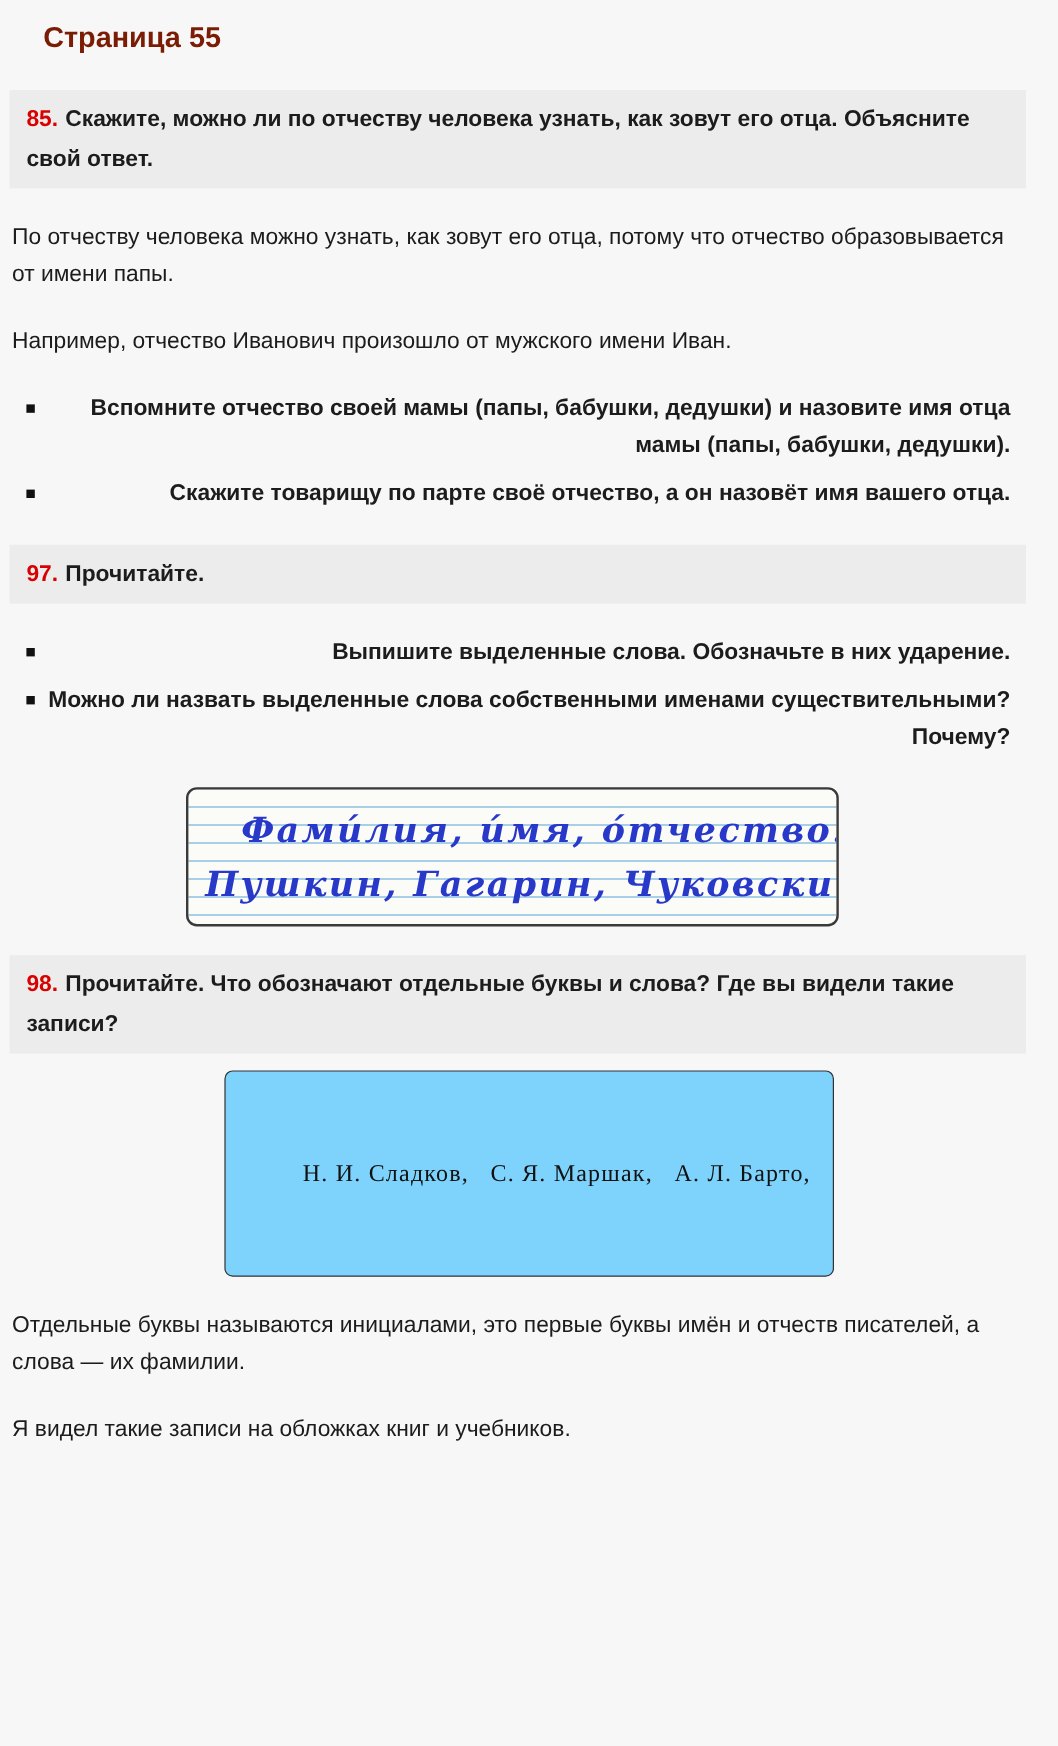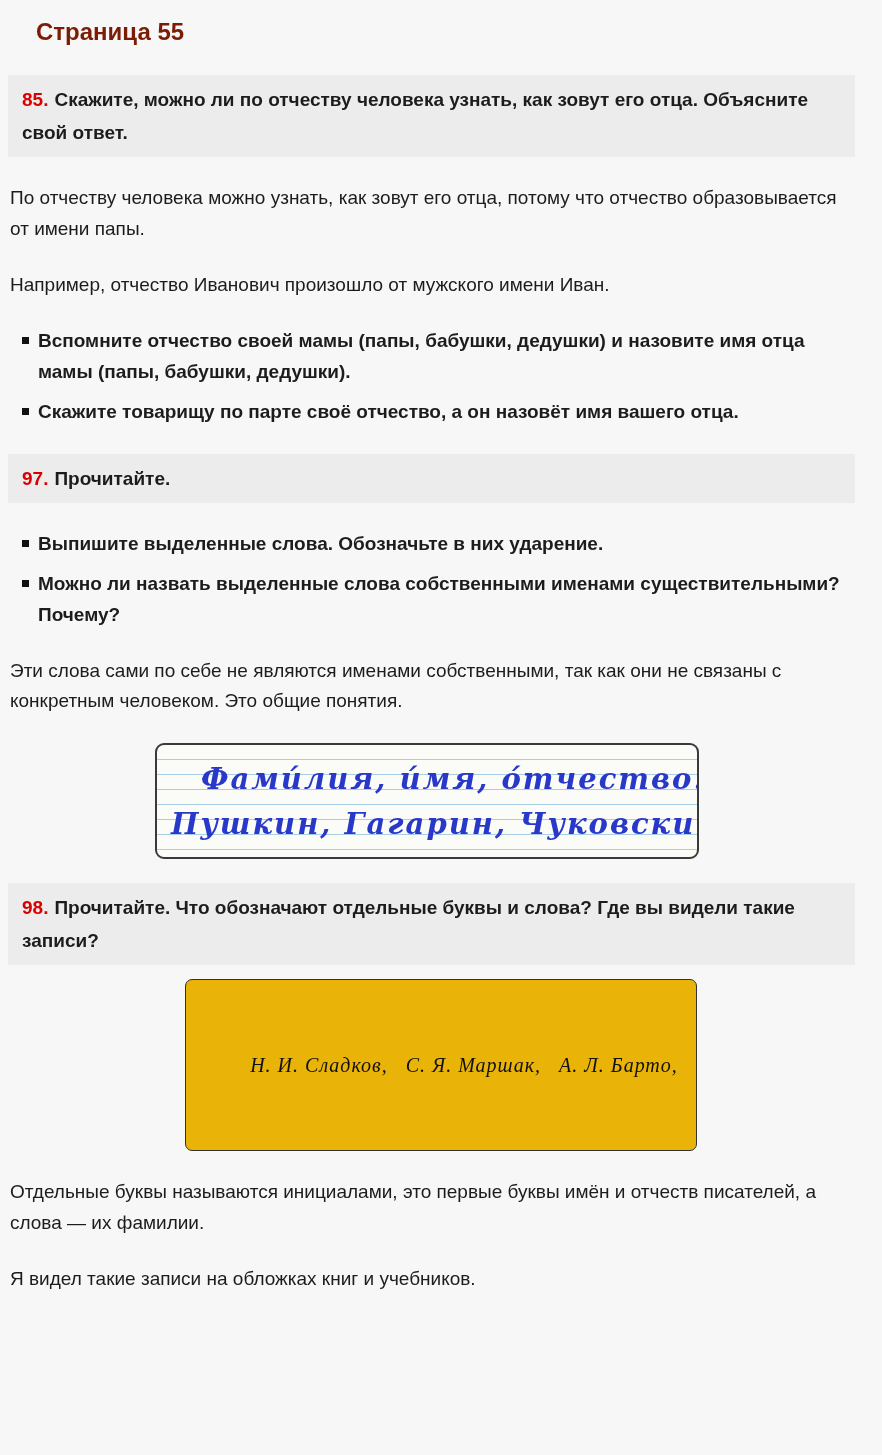--- a/index.html
+++ b/index.html
@@ -41,20 +41,21 @@
     margin-right:6px;
   }
   p.answer{
     margin:26px 40px 26px 10px;
     line-height:1.6;
   }
   ul.tasks{
     list-style:none;
     margin:26px 40px 26px 0;
     padding:0;
+    text-align:right;
   }
   ul.tasks li{
     position:relative;
     padding-left:38px;
     font-weight:bold;
     line-height:1.6;
     margin:10px 0;
   }
   ul.tasks li::before{
     content:"";
@@ -87,29 +88,28 @@
     line-height:1.55;
     letter-spacing:2px;
     white-space:nowrap;
   }
   .hw.indent{padding-left:30px;}
   .book-card{
     width:fit-content;
     margin:14px auto 24px auto;
     border:1px solid #333;
     border-radius:7px;
-    background:#eab308;
+    background:#7dd3fc;
     padding:10px 18px;
     font-family:"Liberation Serif","DejaVu Serif",serif;
     font-size:20px;
     letter-spacing:1px;
     line-height:1.5;
     white-space:pre-wrap;
     color:#111;
-    font-style:italic;
   }
   .book-card .line1{padding-left:46px;}
 </style>
 </head>
 <body>
 
 <div class="page">
 
   <h1 class="page-title">Страница 55</h1>
 
@@ -126,21 +126,20 @@
   </section>
 
   <section>
     <div class="task-header">
       <span class="num">97.</span><span>Прочитайте.</span>
     </div>
     <ul class="tasks">
       <li>Выпишите выделенные слова. Обозначьте в них ударение.</li>
       <li>Можно ли назвать выделенные слова собственными именами существительными? Почему?</li>
     </ul>
-    <p class="answer">Эти слова сами по себе не являются именами собственными, так как они не связаны с конкретным человеком. Это общие понятия.</p>
     <div class="notebook">
       <div class="hw indent">Фами́лия, и́мя, о́тчество.</div>
       <div class="hw">Пушкин, Гагарин, Чуковский.</div>
     </div>
   </section>
 
   <section>
     <div class="task-header">
       <span class="num">98.</span><span>Прочитайте. Что обозначают отдельные буквы и слова? Где вы видели такие записи?</span>
     </div>

